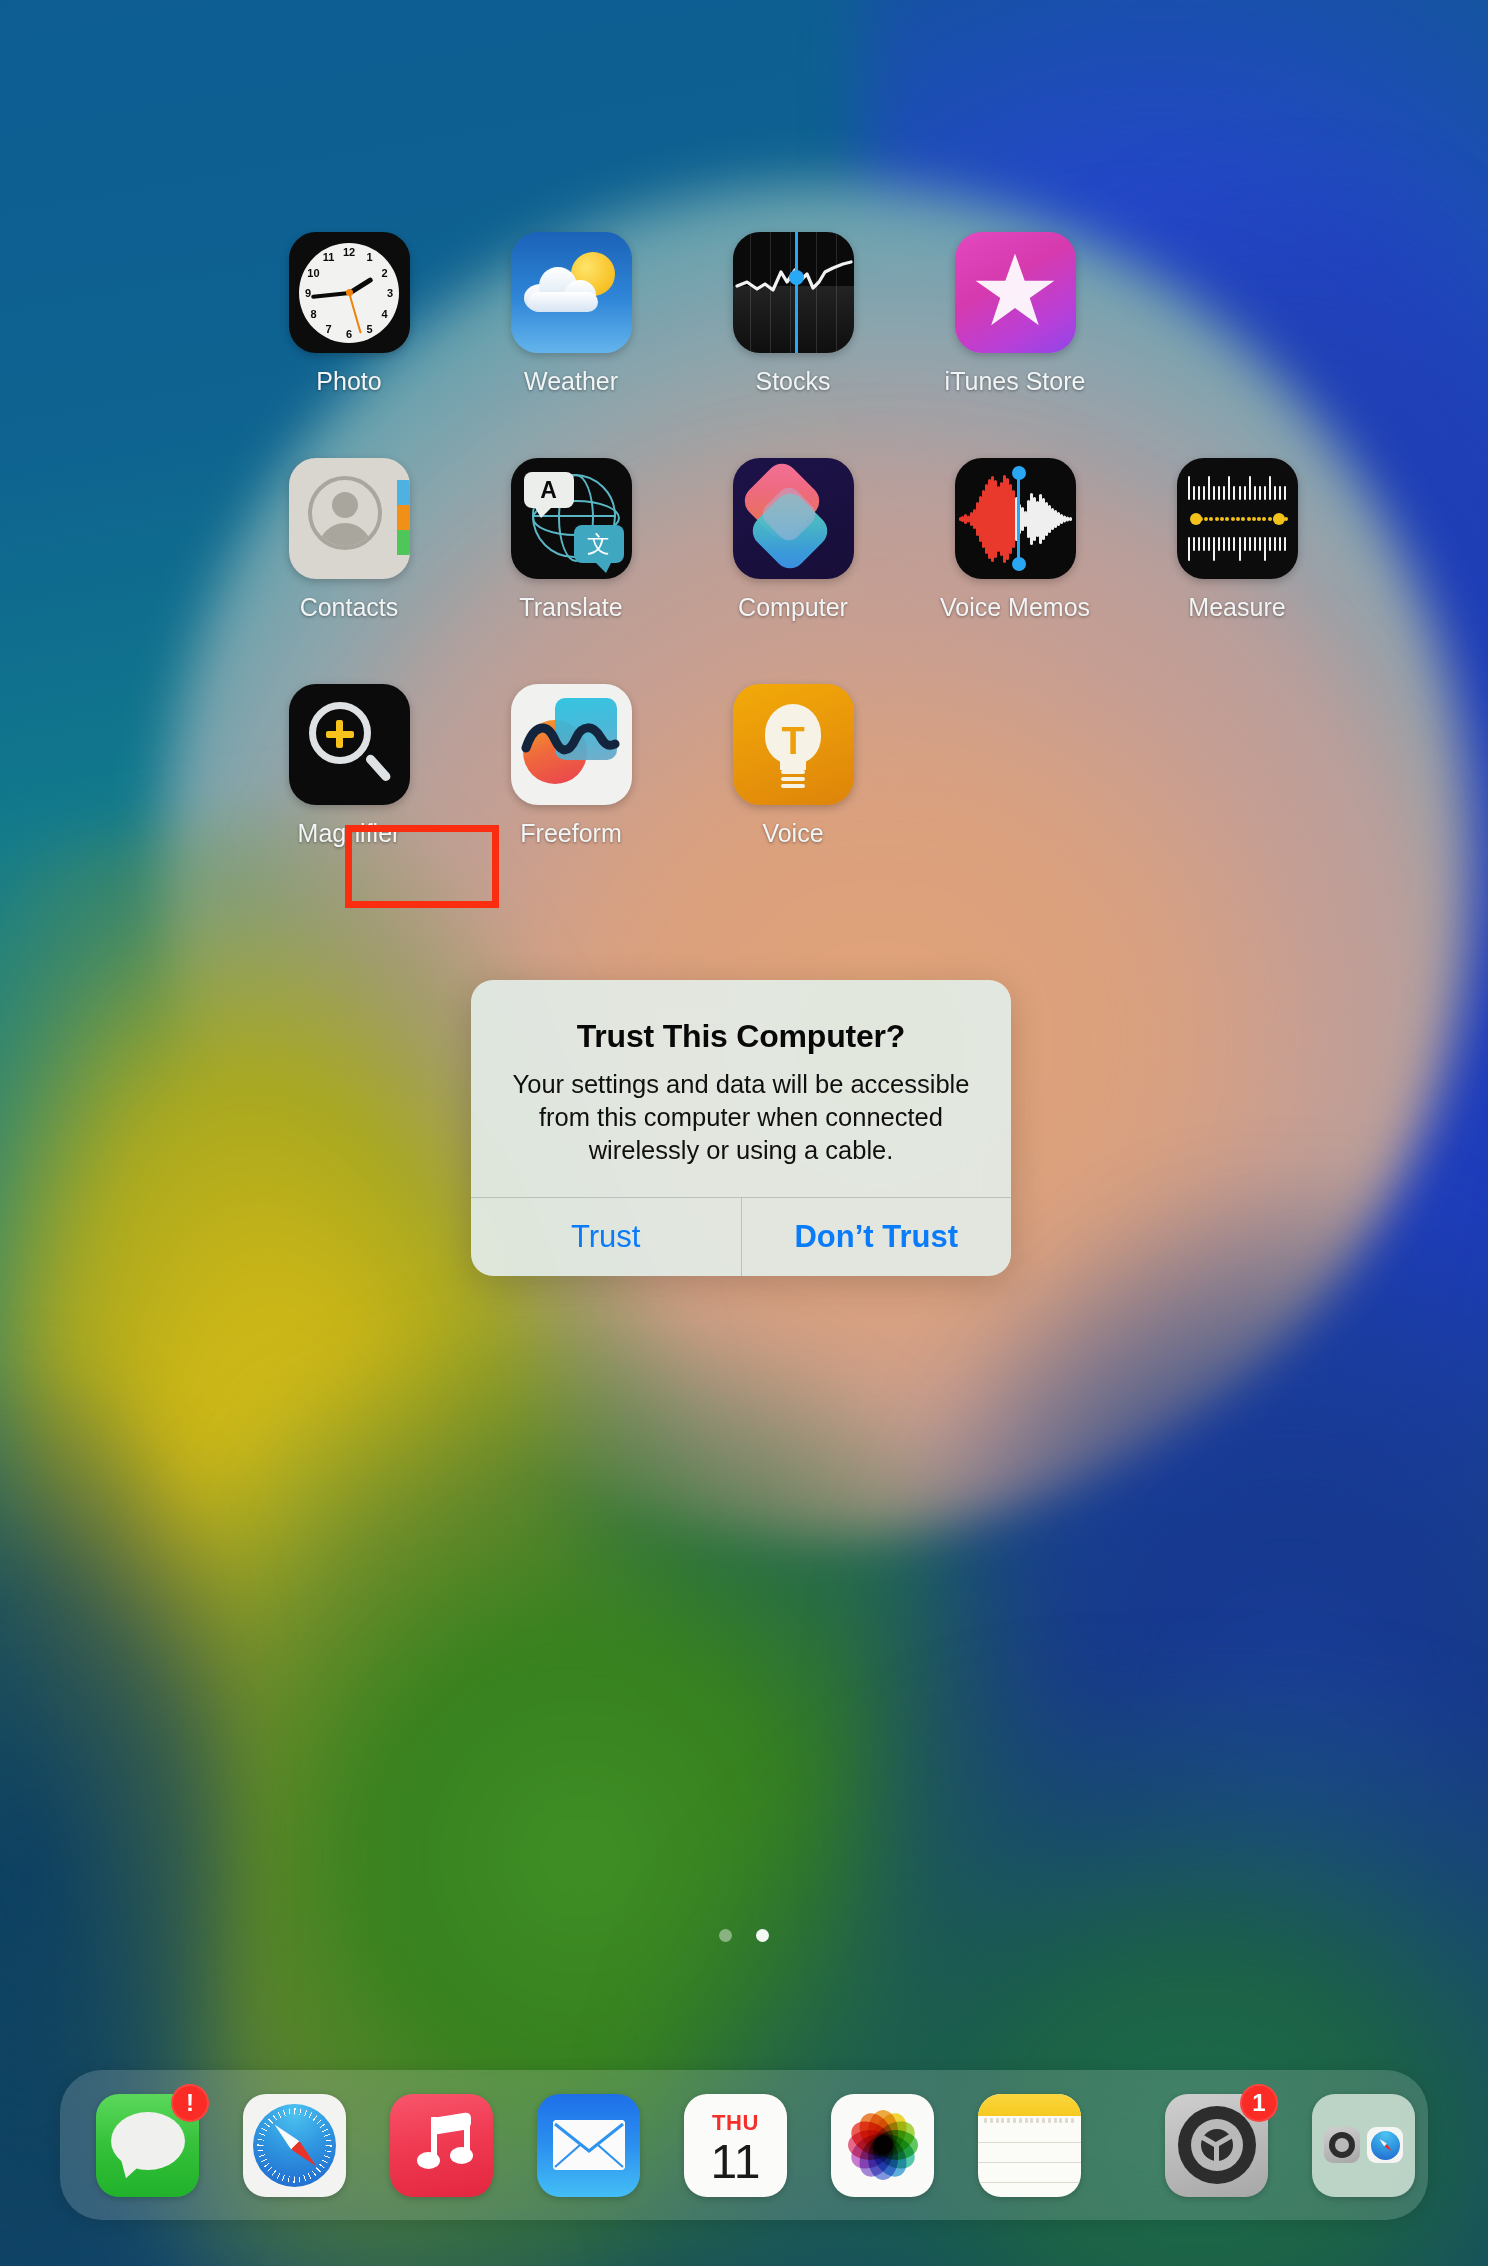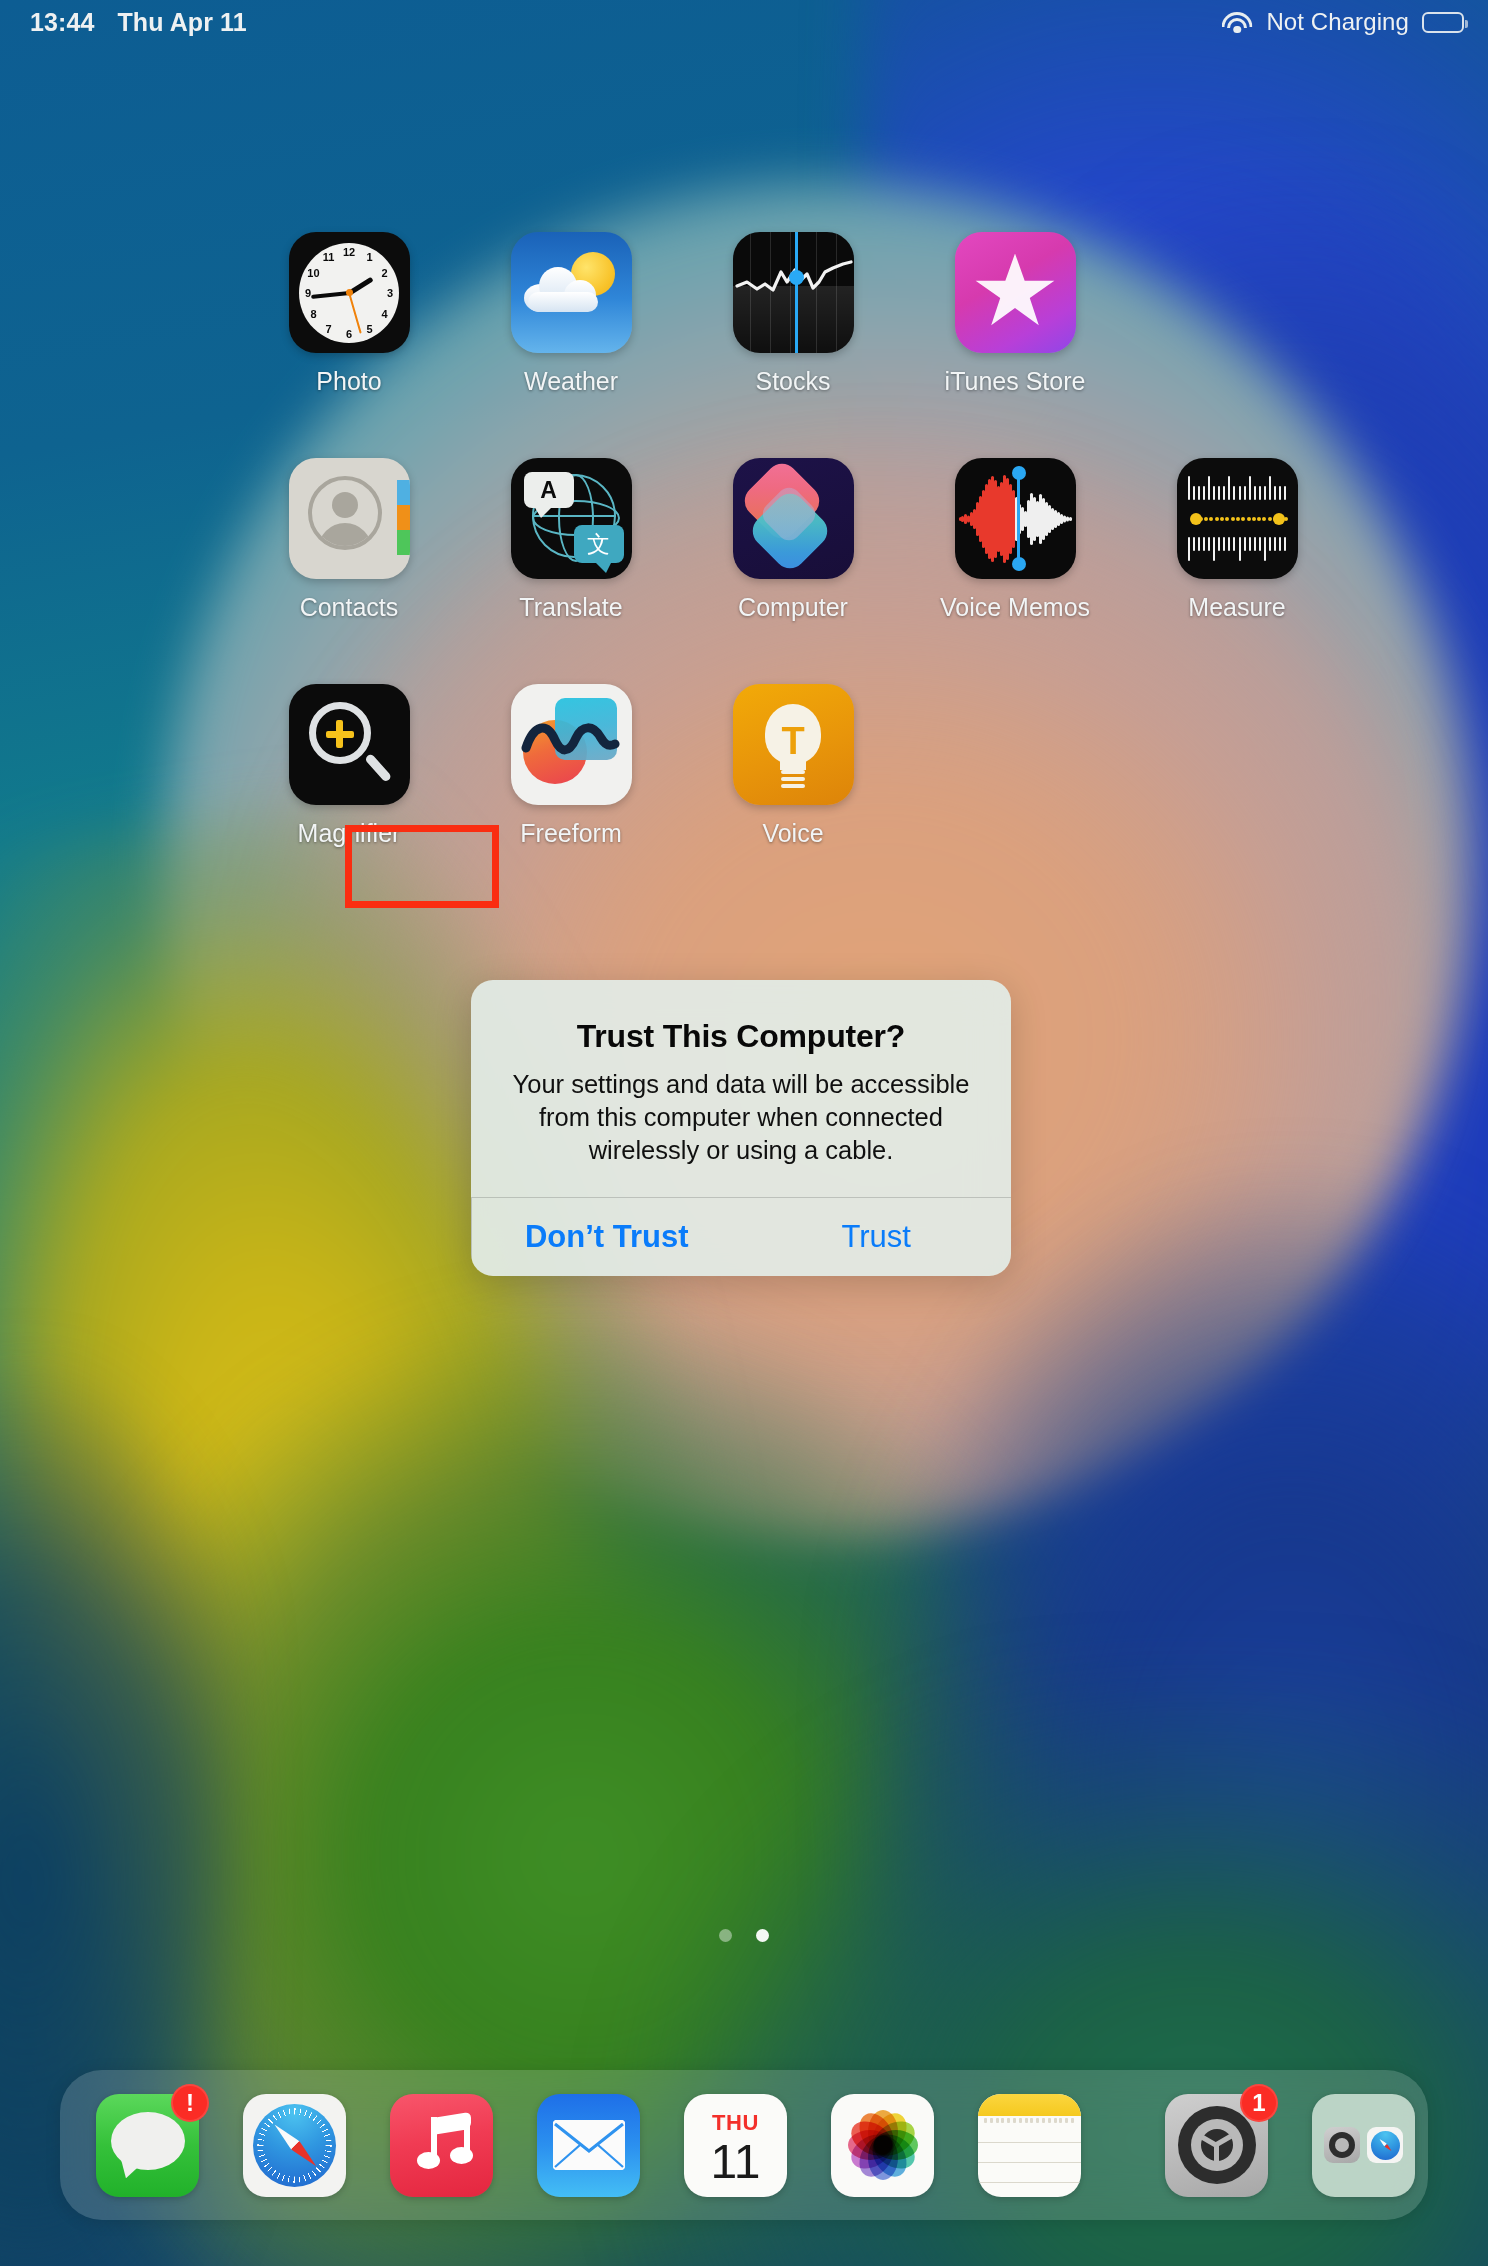--- a/index.html
+++ b/index.html
@@ -435,35 +435,20 @@
     <div class="wp-blueright"></div>
     <div class="wp-sphere"></div>
     <div class="wp-sphere2"></div>
     <div class="wp-yellow"></div>
     <div class="wp-green"></div>
     <div class="wp-darkbl"></div>
     <div class="wp-botright"></div>
     <div class="wp-leftdark"></div>
   </div>
 
-  <div id="statusbar">
-    <div id="sb-left">
-      <span class="sb-time">13:44</span>
-      <span class="sb-date">Thu Apr 11</span>
-    </div>
-    <div id="sb-right">
-      <span class="wifi-ico">
-          <i class="a"></i>
-          <i class="b"></i>
-          <i class="c"></i>
-        </span>
-      <span class="sb-label">Not Charging</span>
-      <span class="batt"><span class="fill"></span></span>
-    </div>
-  </div>
 
   <div id="grid">
 
     <div class="row">
       <div class="app">
         <div class="ico ic-clock">
           <div class="clockface">
             <span class="num" style="transform:translate(-50%,-50%) rotate(0deg) translateY(-41px) rotate(0deg)">12</span>
             <span class="num" style="transform:translate(-50%,-50%) rotate(30deg) translateY(-41px) rotate(-30deg)">1</span>
             <span class="num" style="transform:translate(-50%,-50%) rotate(60deg) translateY(-41px) rotate(-60deg)">2</span>
@@ -721,22 +706,22 @@
       </div>
     </div>
   </div>
 
   <div id="dialog">
     <div id="dlg-body">
       <div id="dlg-title">Trust This Computer?</div>
       <div id="dlg-msg">Your settings and data will be accessible from this computer when connected wirelessly or using a cable.</div>
     </div>
     <div id="dlg-actions">
+      <button class="dlg-btn">Trust</button>
       <button class="dlg-btn secondary">Don’t Trust</button>
-      <button class="dlg-btn">Trust</button>
     </div>
   </div>
   <div id="annotation"></div>
 
   <div id="pagedots">
     <span class="pdot"></span>
     <span class="pdot active"></span>
   </div>
 
   <div id="dock">

